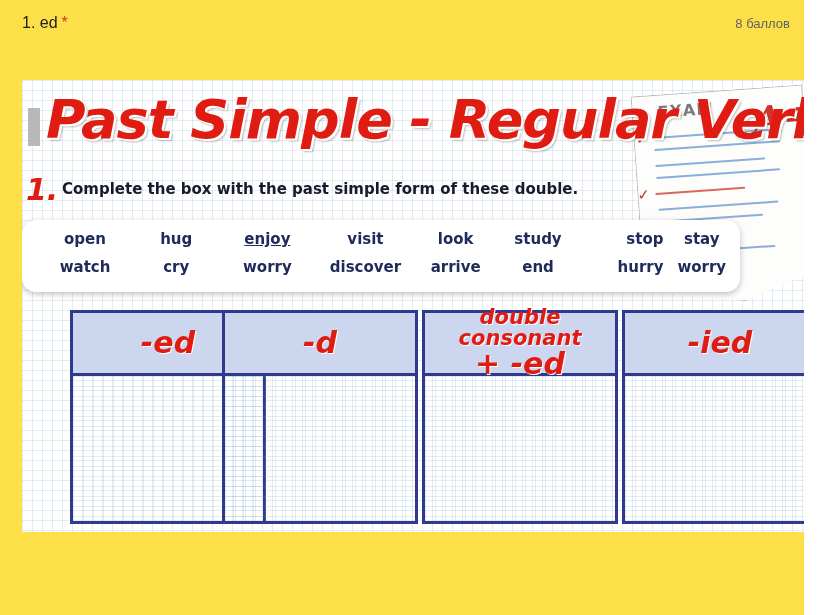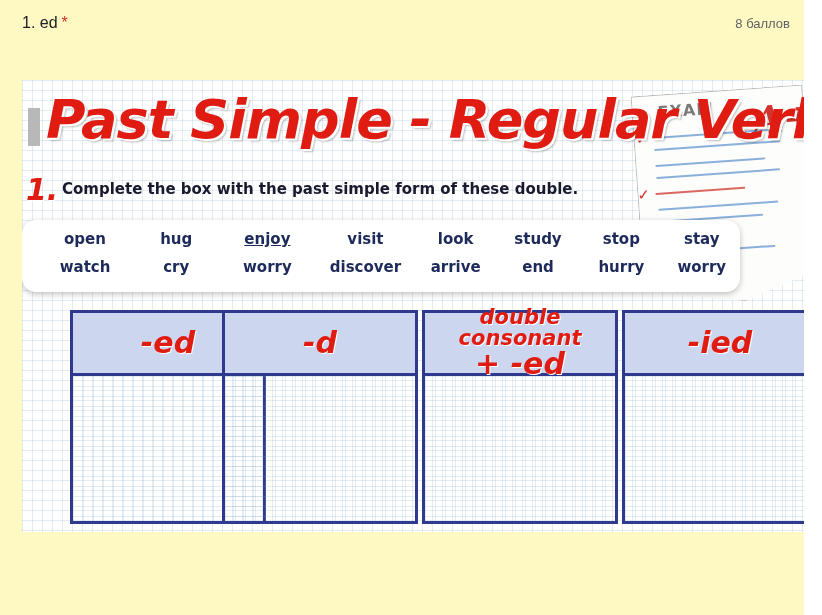--- a/index.html
+++ b/index.html
@@ -6,21 +6,21 @@
     margin: 0;
     padding: 0;
     background: #ffffff;
     font-family: "Liberation Sans", sans-serif;
   }
   #page {
     position: relative;
     width: 804px;
     height: 615px;
     overflow: hidden;
-    background: #fef9c3;
+    background: #fde047;
   }
 
   
   .q-header {
     position: absolute;
     left: 22px;
     top: 14px;
     right: 4px;
     height: 26px;
   }
@@ -139,21 +139,21 @@
     color: #1d2a5a;
     text-align: center;
   }
   .word-cell.u { text-decoration: underline; }
   .w-c0 { width: 100px; margin-left: 14px; }
   .w-c1 { width: 86px; }
   .w-c2 { width: 100px; }
   .w-c3 { width: 100px; }
   .w-c4 { width: 84px; }
   .w-c5 { width: 84px; }
-  .w-c6 { width: 86px; }
+  .w-c6 { width: 86px; text-align: right; }
   .w-c7 { width: 78px; }
 
   
   .paper {
     position: absolute;
     right: -6px;
     top: 0px;
     width: 200px;
     height: 240px;
     transform: rotate(-4deg);

